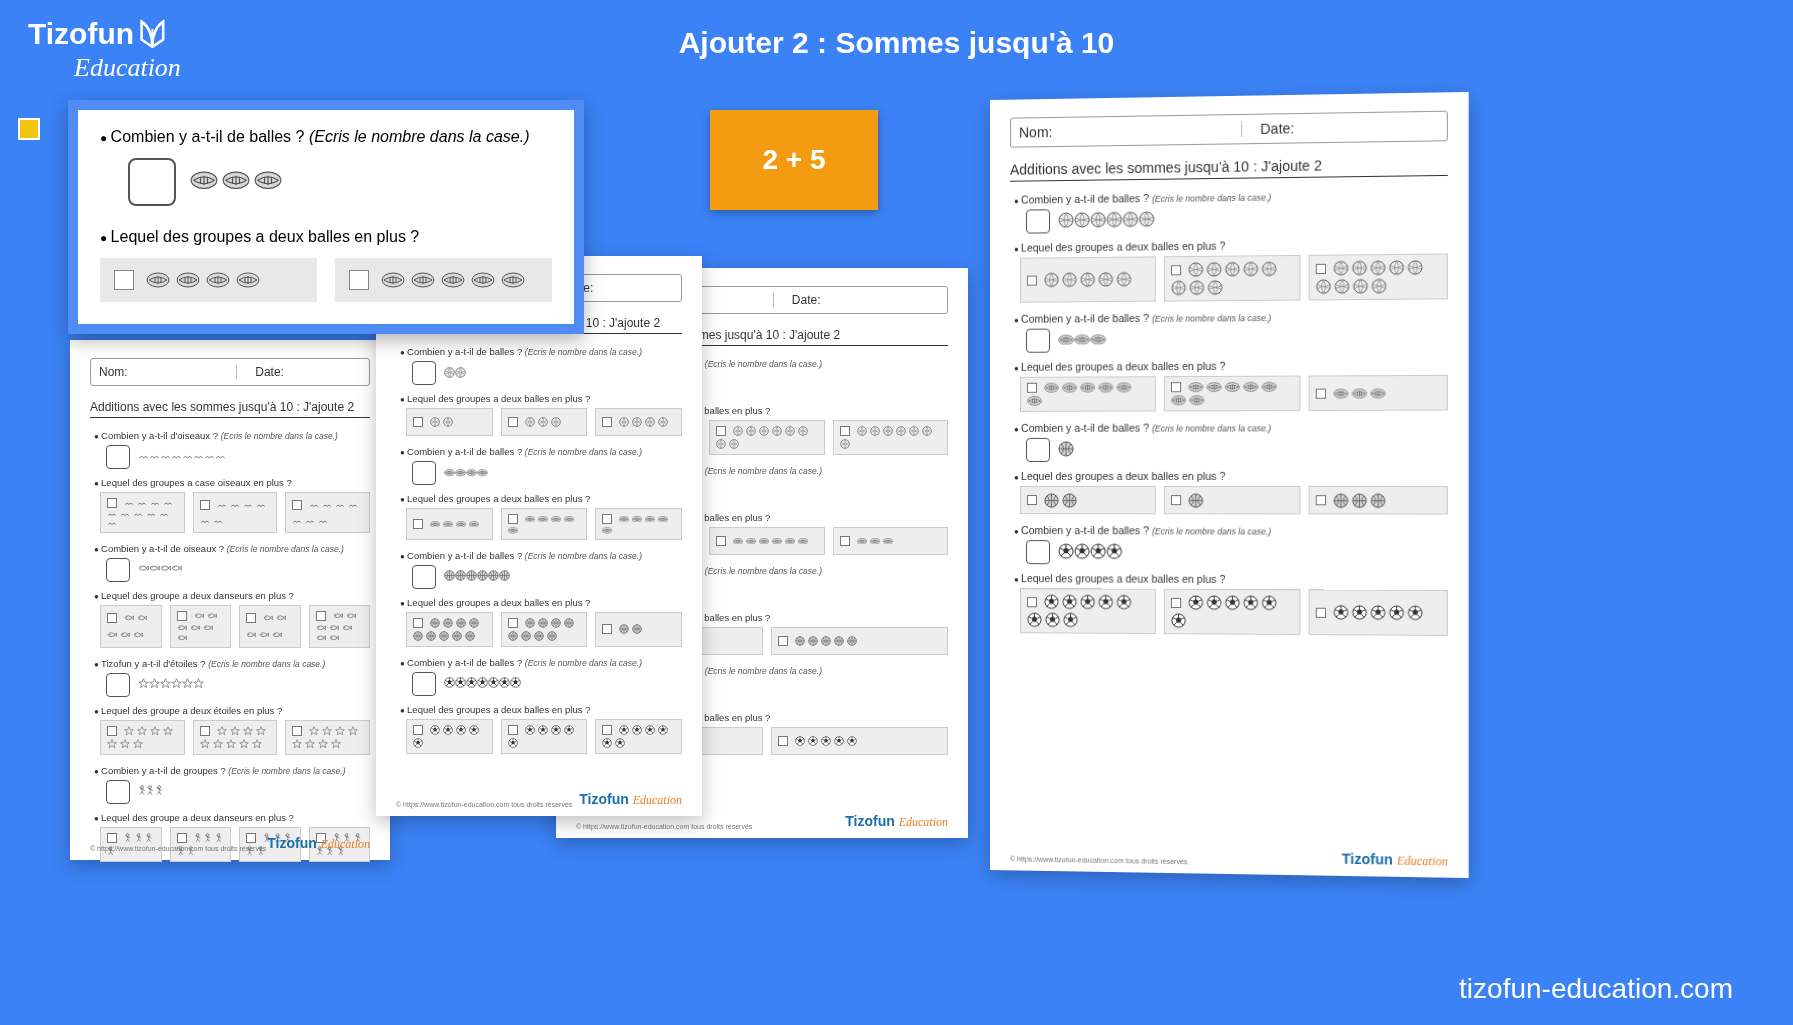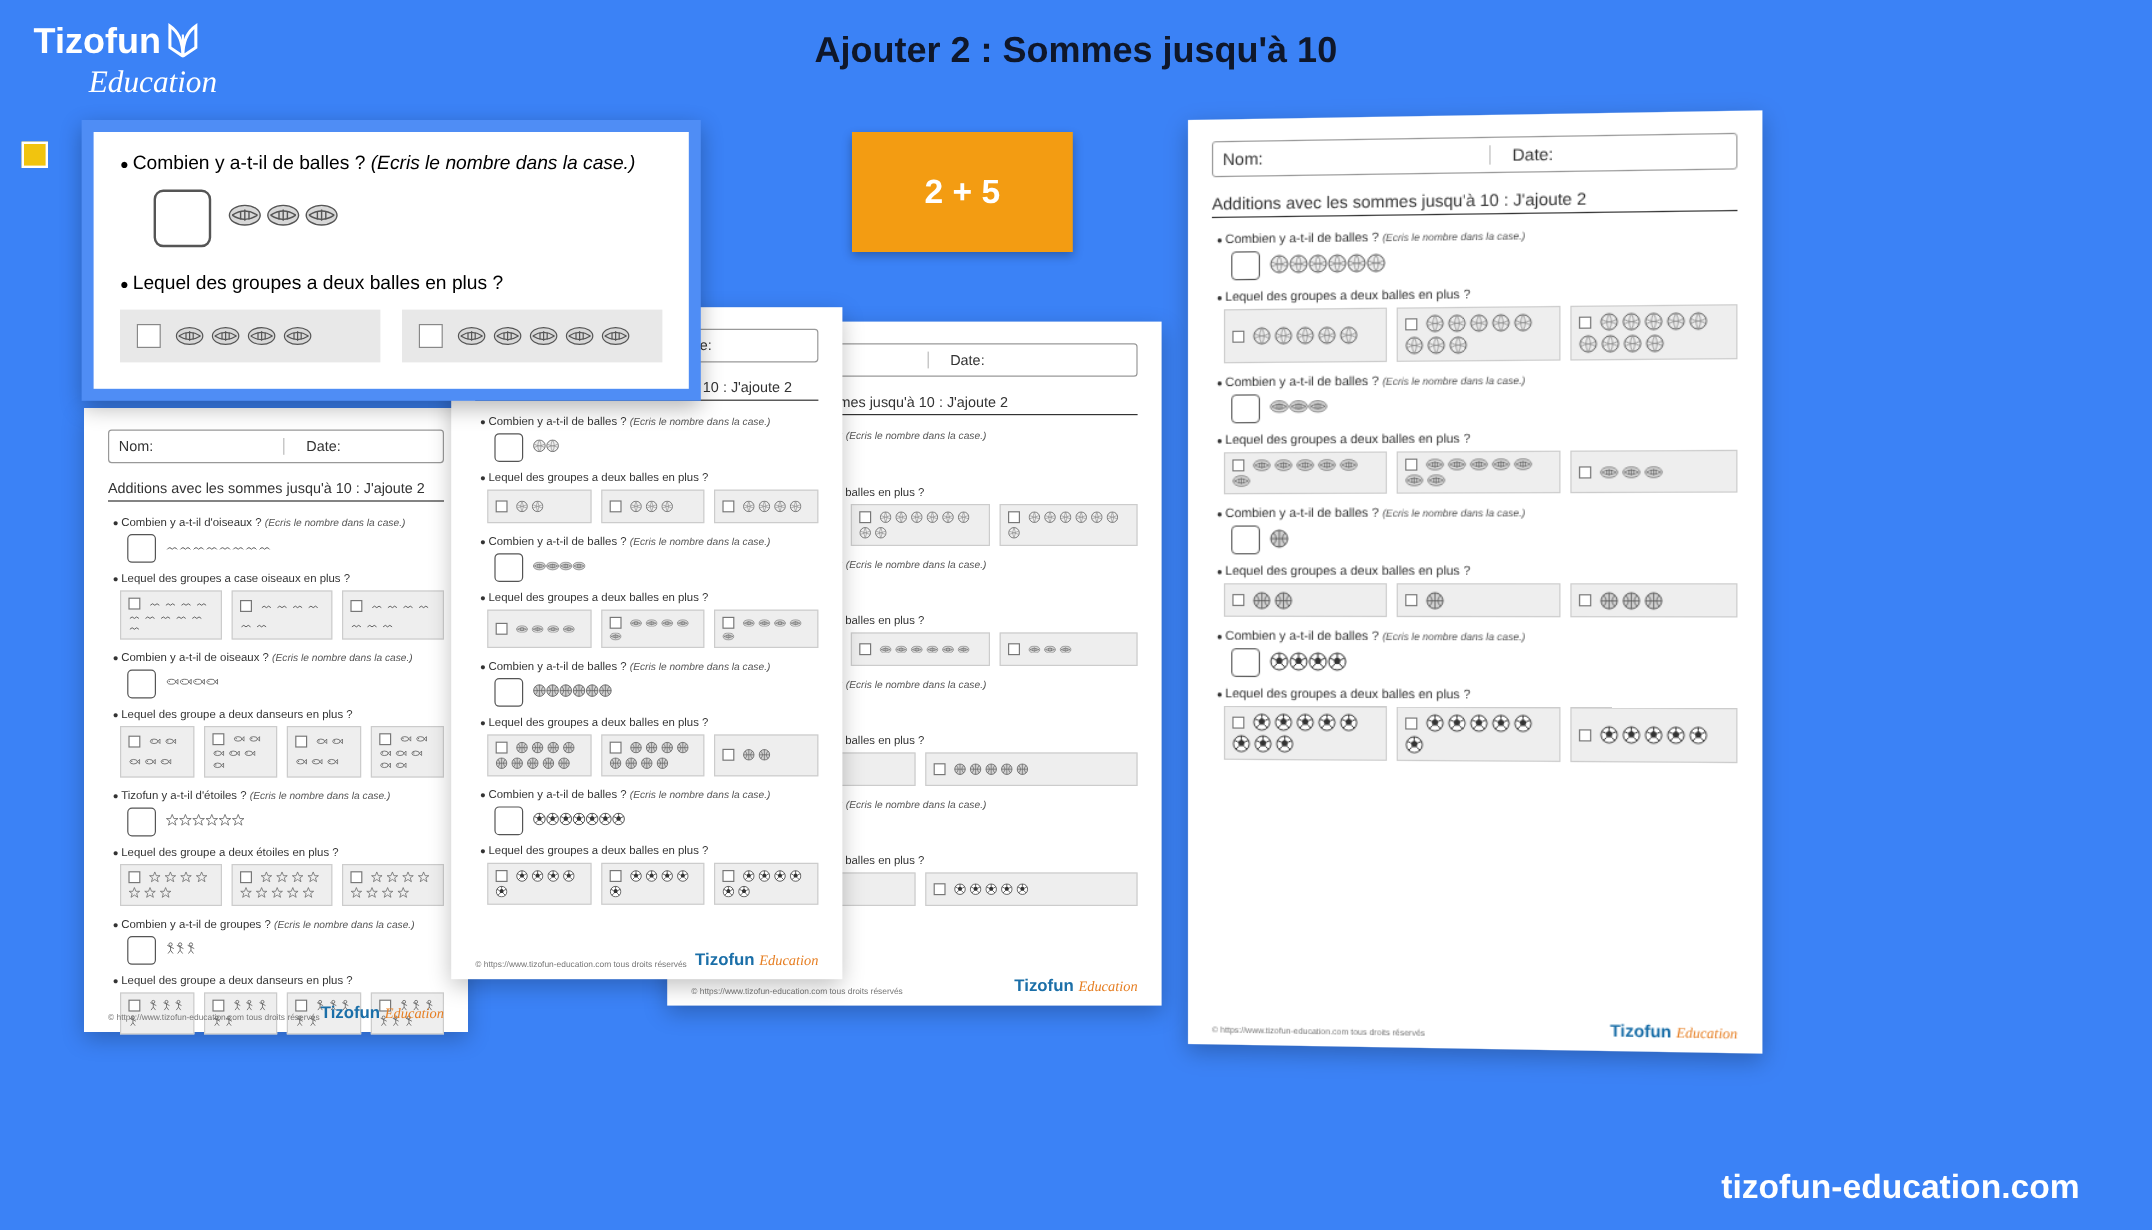--- a/index.html
+++ b/index.html
@@ -33,30 +33,30 @@
     display: inline-block;
     vertical-align: middle;
     margin-left: 4px;
   }
 
   
   .page-title {
     position: absolute;
     left: 50%; transform: translateX(-50%);
     top: 26px;
-    color: #0f172a;
+    color: #ffffff;
     font-size: 30px;
     font-weight: 700;
   }
 
   
   .orange-card {
     position: absolute;
     left: 710px; top: 110px;
-    width: 184px; height: 100px;
+    width: 168px; height: 100px;
     background: #f39c12;
     color: #fff;
     font-size: 28px;
     font-weight: 600;
     display: flex;
     align-items: center;
     justify-content: center;
     box-shadow: 0 3px 8px rgba(0,0,0,.3);
   }
 
@@ -68,21 +68,21 @@
     background: #f1c40f;
     border: 2px solid #fff;
   }
 
   
   .url {
     position: absolute;
     right: 60px; bottom: 20px;
     color: #fff;
     font-size: 28px;
-    font-weight: 700;
+    font-weight: 400;
   }
 
   
   .sheet {
     position: absolute;
     background: #fff;
     box-shadow: 0 6px 18px rgba(0,0,0,.25);
     font-size: 10px;
     color: #333;
     padding: 18px 20px 40px 20px;

